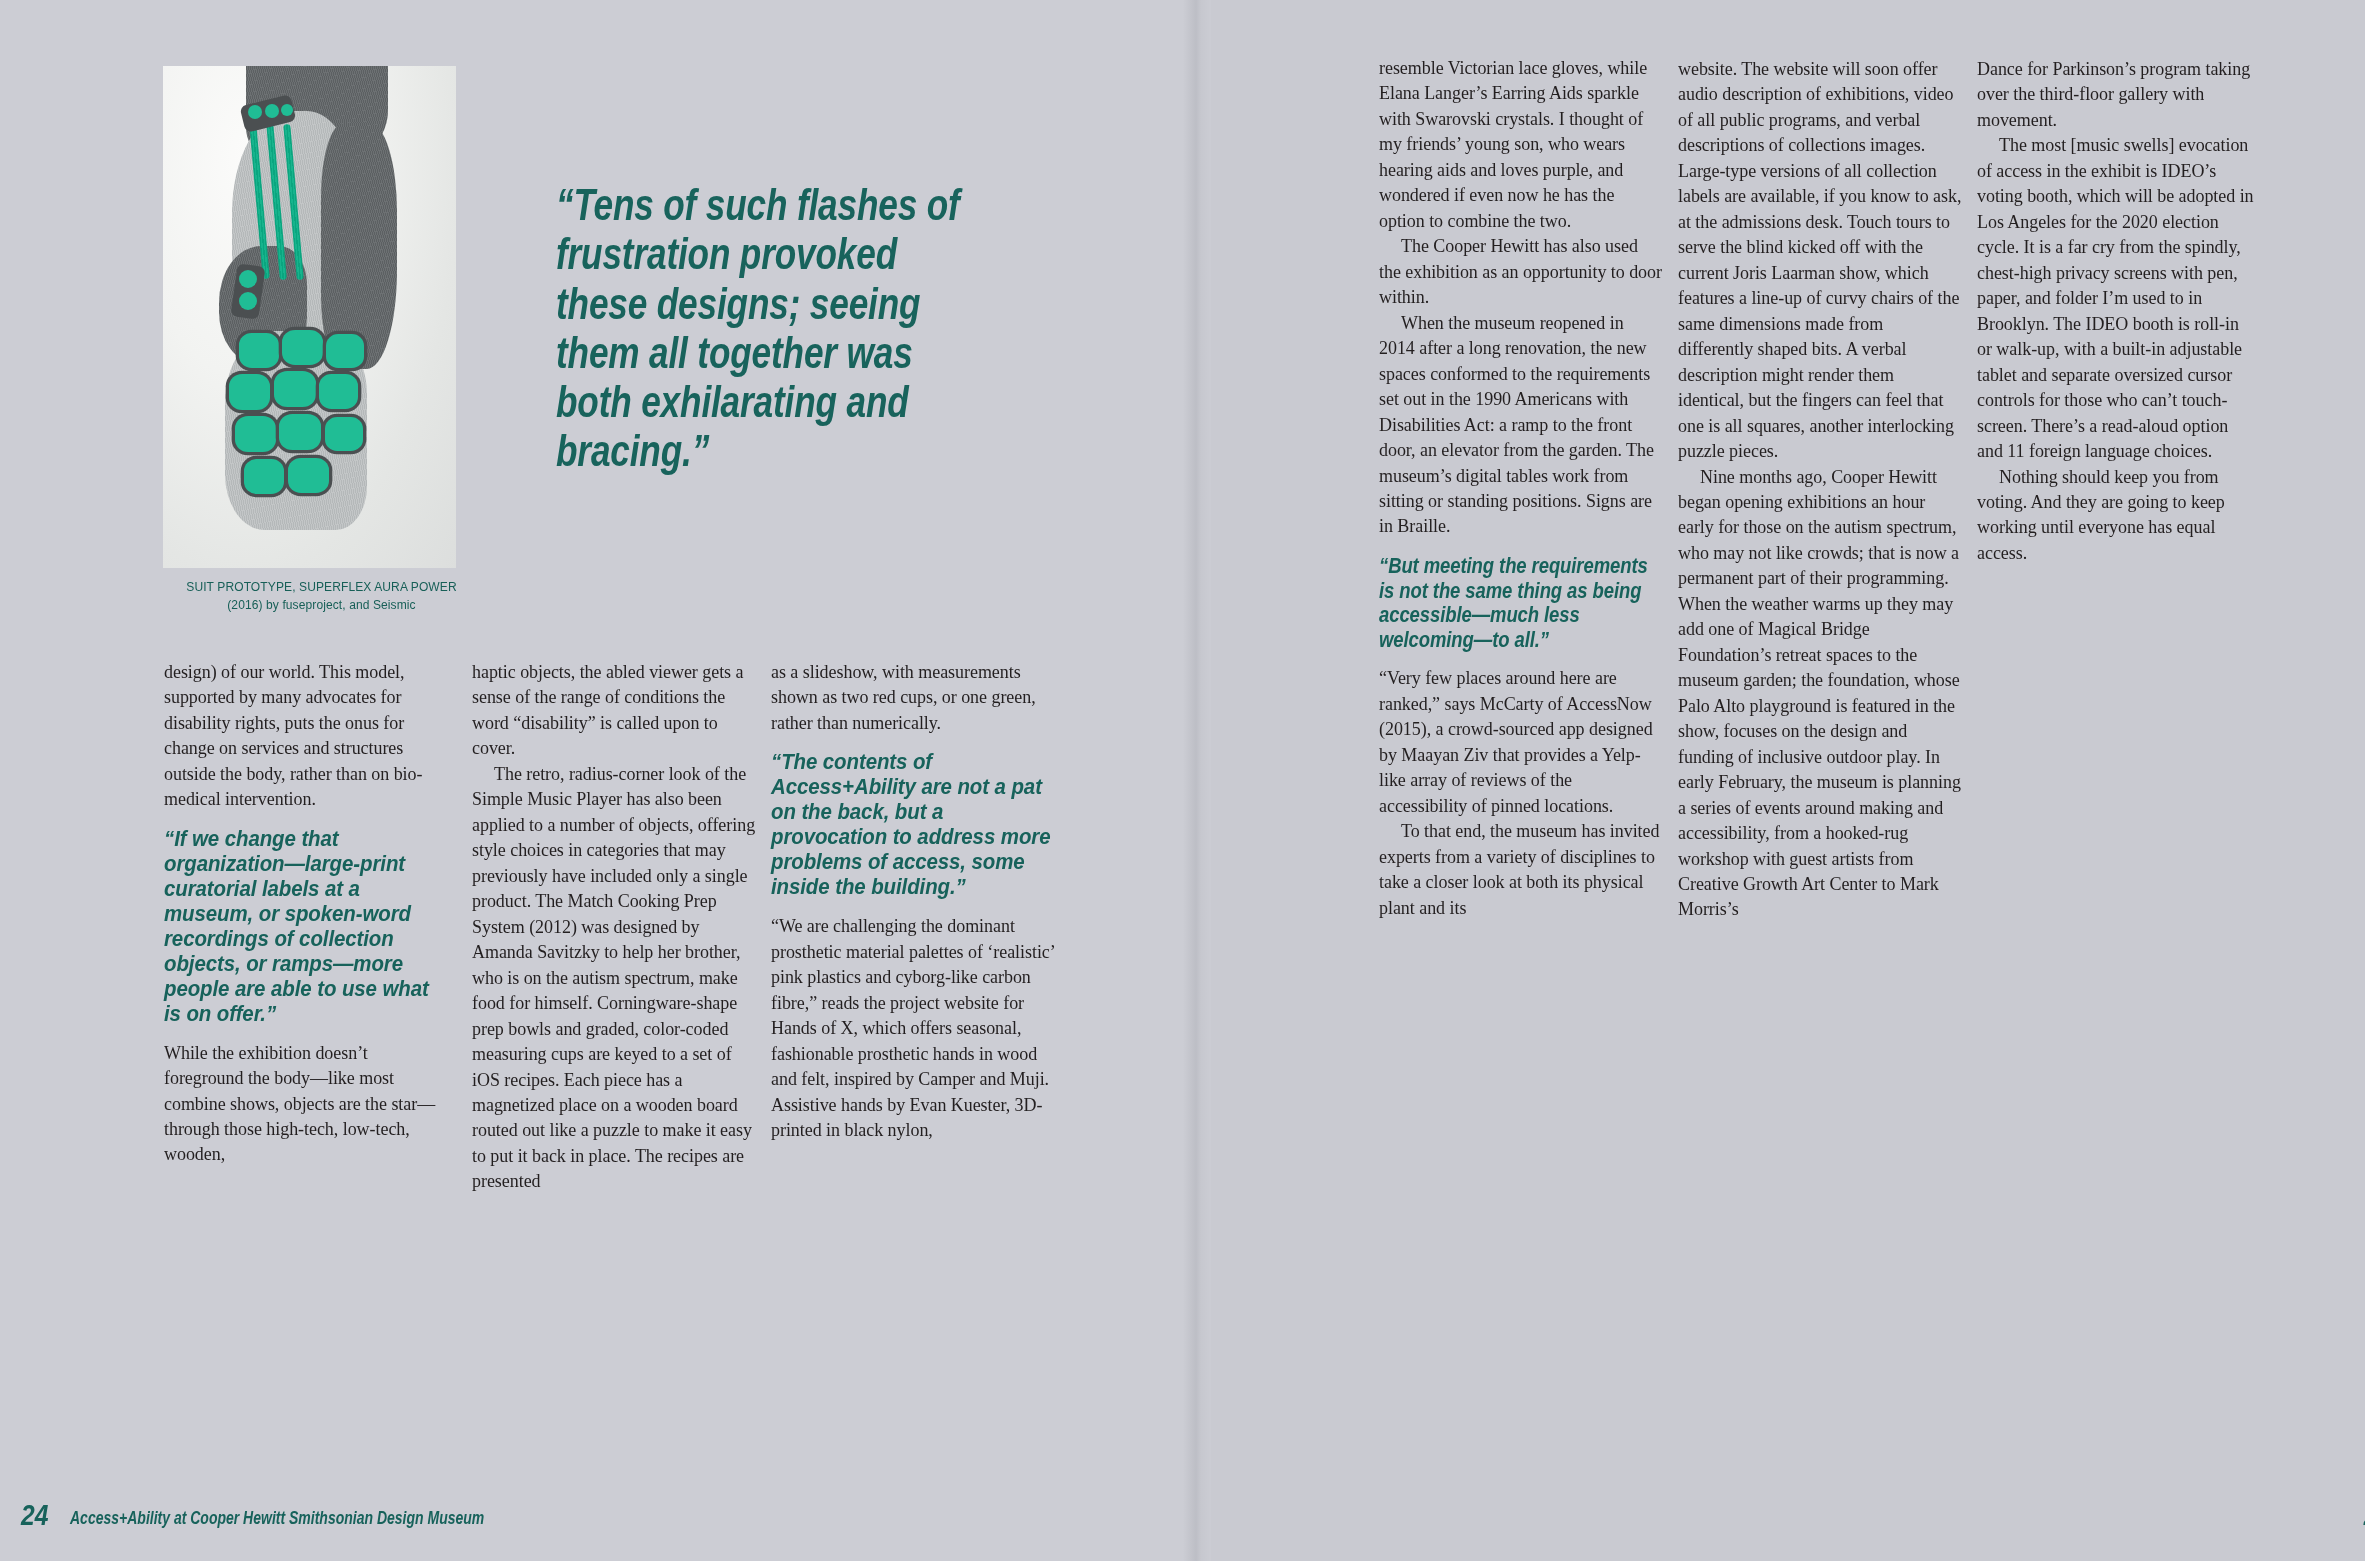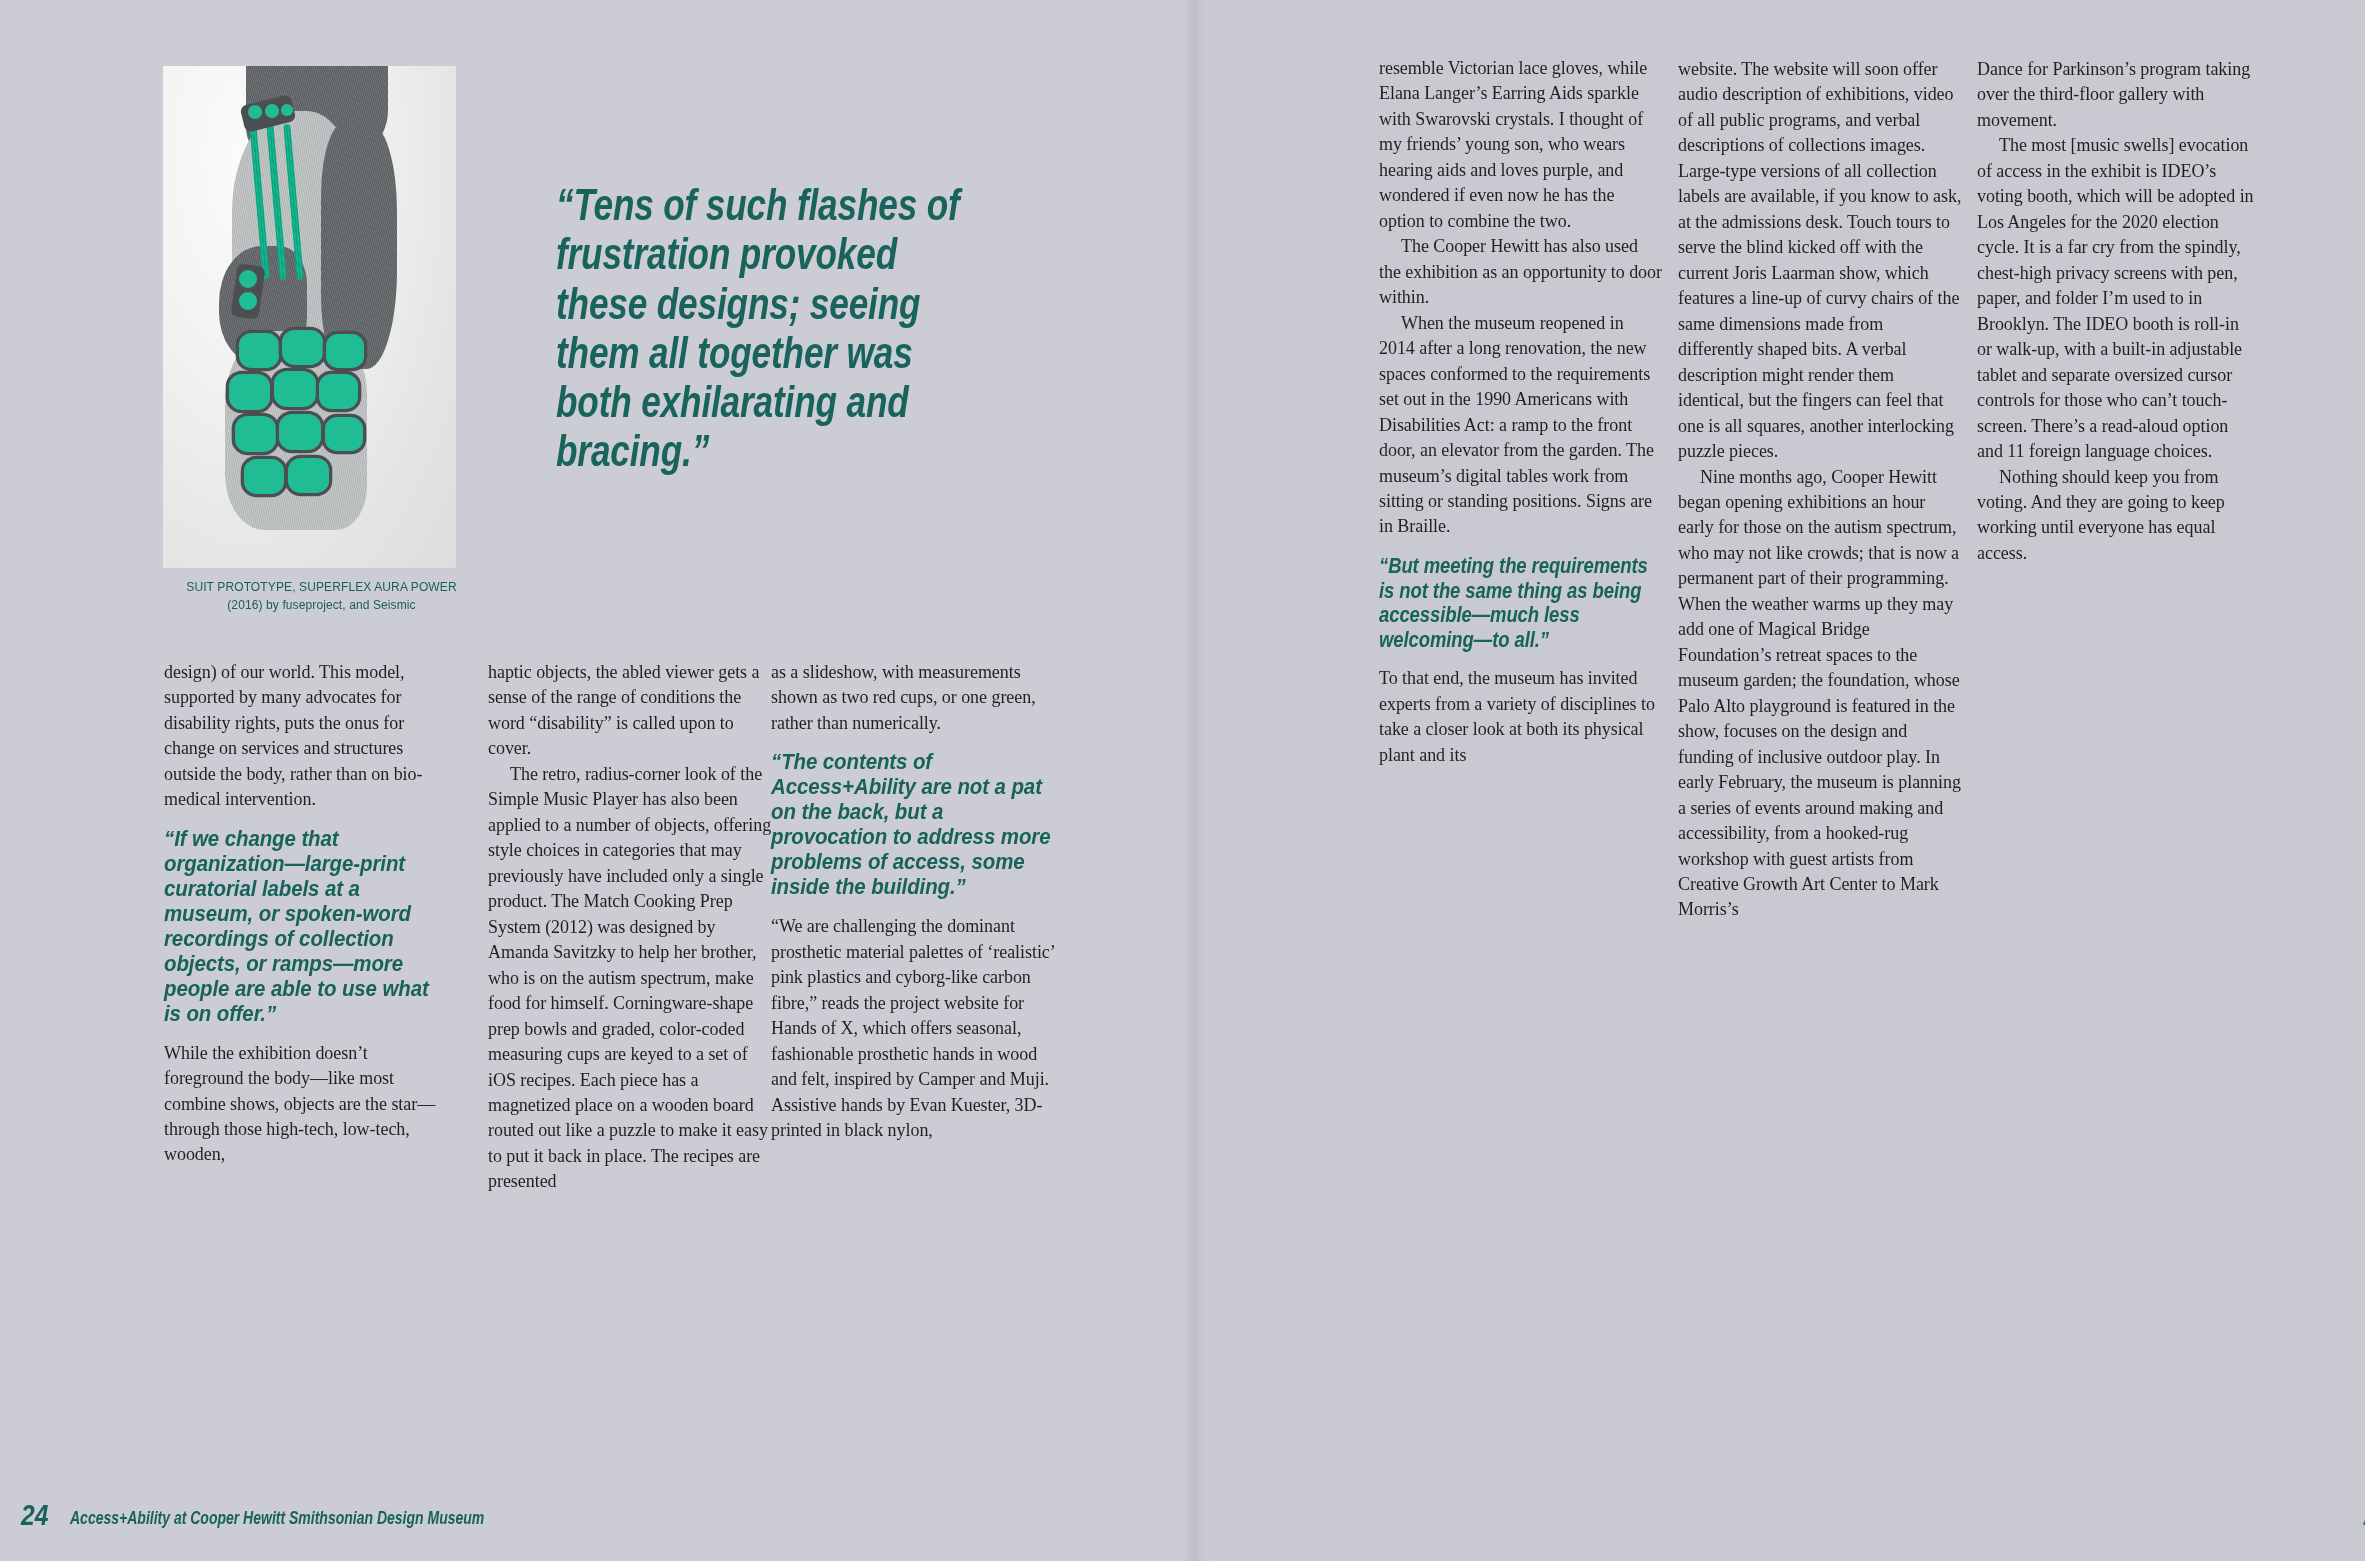--- a/index.html
+++ b/index.html
@@ -163,21 +163,21 @@
     </div>
 
     <div class="bigquote">“Tens of such flashes of frustration provoked these designs; seeing them all together was both exhilarating and bracing.”</div>
 
     <div class="col" style="left:164px;top:660px;">
       <p class="body noind">design) of our world. This model, supported by many advocates for disability rights, puts the onus for change on services and structures outside the body, rather than on bio-medical intervention.</p>
       <div class="quote">“If we change that organization—large-print curatorial labels at a museum, or spoken-word recordings of collection objects, or ramps—more people are able to use what is on offer.”</div>
       <p class="body">While the exhibition doesn’t foreground the body—like most combine shows, objects are the star—through those high-tech, low-tech, wooden,</p>
     </div>
 
-    <div class="col" style="left:488px;top:660px;">
+    <div class="col" style="left:472px;top:660px;">
       <p class="body noind">haptic objects, the abled viewer gets a sense of the range of conditions the word “disability” is called upon to cover.</p>
       <p class="body">The retro, radius-corner look of the Simple Music Player has also been applied to a number of objects, offering style choices in categories that may previously have included only a single product. The Match Cooking Prep System (2012) was designed by Amanda Savitzky to help her brother, who is on the autism spectrum, make food for himself. Corningware-shape prep bowls and graded, color-coded measuring cups are keyed to a set of iOS recipes. Each piece has a magnetized place on a wooden board routed out like a puzzle to make it easy to put it back in place. The recipes are presented</p>
     </div>
 
     <div class="col" style="left:771px;top:660px;">
       <p class="body noind">as a slideshow, with measurements shown as two red cups, or one green, rather than numerically.</p>
       <div class="quote">“The contents of Access+Ability are not a pat on the back, but a provocation to address more problems of access, some inside the building.”</div>
       <p class="body noind">“We are challenging the dominant prosthetic material palettes of ‘realistic’ pink plastics and cyborg-like carbon fibre,” reads the project website for Hands of X, which offers seasonal, fashionable prosthetic hands in wood and felt, inspired by Camper and Muji. Assistive hands by Evan Kuester, 3D-printed in black nylon,</p>
     </div>
 
@@ -185,20 +185,21 @@
     <div class="runhead">Access+Ability at Cooper Hewitt Smithsonian Design Museum</div>
   </div>
 
   <div class="page right">
 
     <div class="col" style="left:168px;top:56px;">
       <p class="body noind">resemble Victorian lace gloves, while Elana Langer’s Earring Aids sparkle with Swarovski crystals. I thought of my friends’ young son, who wears hearing aids and loves purple, and wondered if even now he has the option to combine the two.</p>
       <p class="body">The Cooper Hewitt has also used the exhibition as an opportunity to door within.</p>
       <p class="body">When the museum reopened in 2014 after a long renovation, the new spaces conformed to the requirements set out in the 1990 Americans with Disabilities Act: a ramp to the front door, an elevator from the garden. The museum’s digital tables work from sitting or standing positions. Signs are in Braille.</p>
       <div class="quote tight">“But meeting the requirements is not the same thing as being accessible—much less welcoming—to all.”</div>
+      <p class="body noind">“Very few places around here are ranked,” says McCarty of AccessNow (2015), a crowd-sourced app designed by Maayan Ziv that provides a Yelp-like array of reviews of the accessibility of pinned locations.</p>
       <p class="body">To that end, the museum has invited experts from a variety of disciplines to take a closer look at both its physical plant and its</p>
     </div>
 
     <div class="col" style="left:467px;top:57px;">
       <p class="body noind">website. The website will soon offer audio description of exhibitions, video of all public programs, and verbal descriptions of collections images. Large-type versions of all collection labels are available, if you know to ask, at the admissions desk. Touch tours to serve the blind kicked off with the current Joris Laarman show, which features a line-up of curvy chairs of the same dimensions made from differently shaped bits. A verbal description might render them identical, but the fingers can feel that one is all squares, another interlocking puzzle pieces.</p>
       <p class="body">Nine months ago, Cooper Hewitt began opening exhibitions an hour early for those on the autism spectrum, who may not like crowds; that is now a permanent part of their programming. When the weather warms up they may add one of Magical Bridge Foundation’s retreat spaces to the museum garden; the foundation, whose Palo Alto playground is featured in the show, focuses on the design and funding of inclusive outdoor play. In early February, the museum is planning a series of events around making and accessibility, from a hooked-rug workshop with guest artists from Creative Growth Art Center to Mark Morris’s</p>
     </div>
 
     <div class="col" style="left:766px;top:57px;width:279px;">
       <p class="body noind">Dance for Parkinson’s program taking over the third-floor gallery with movement.</p>

